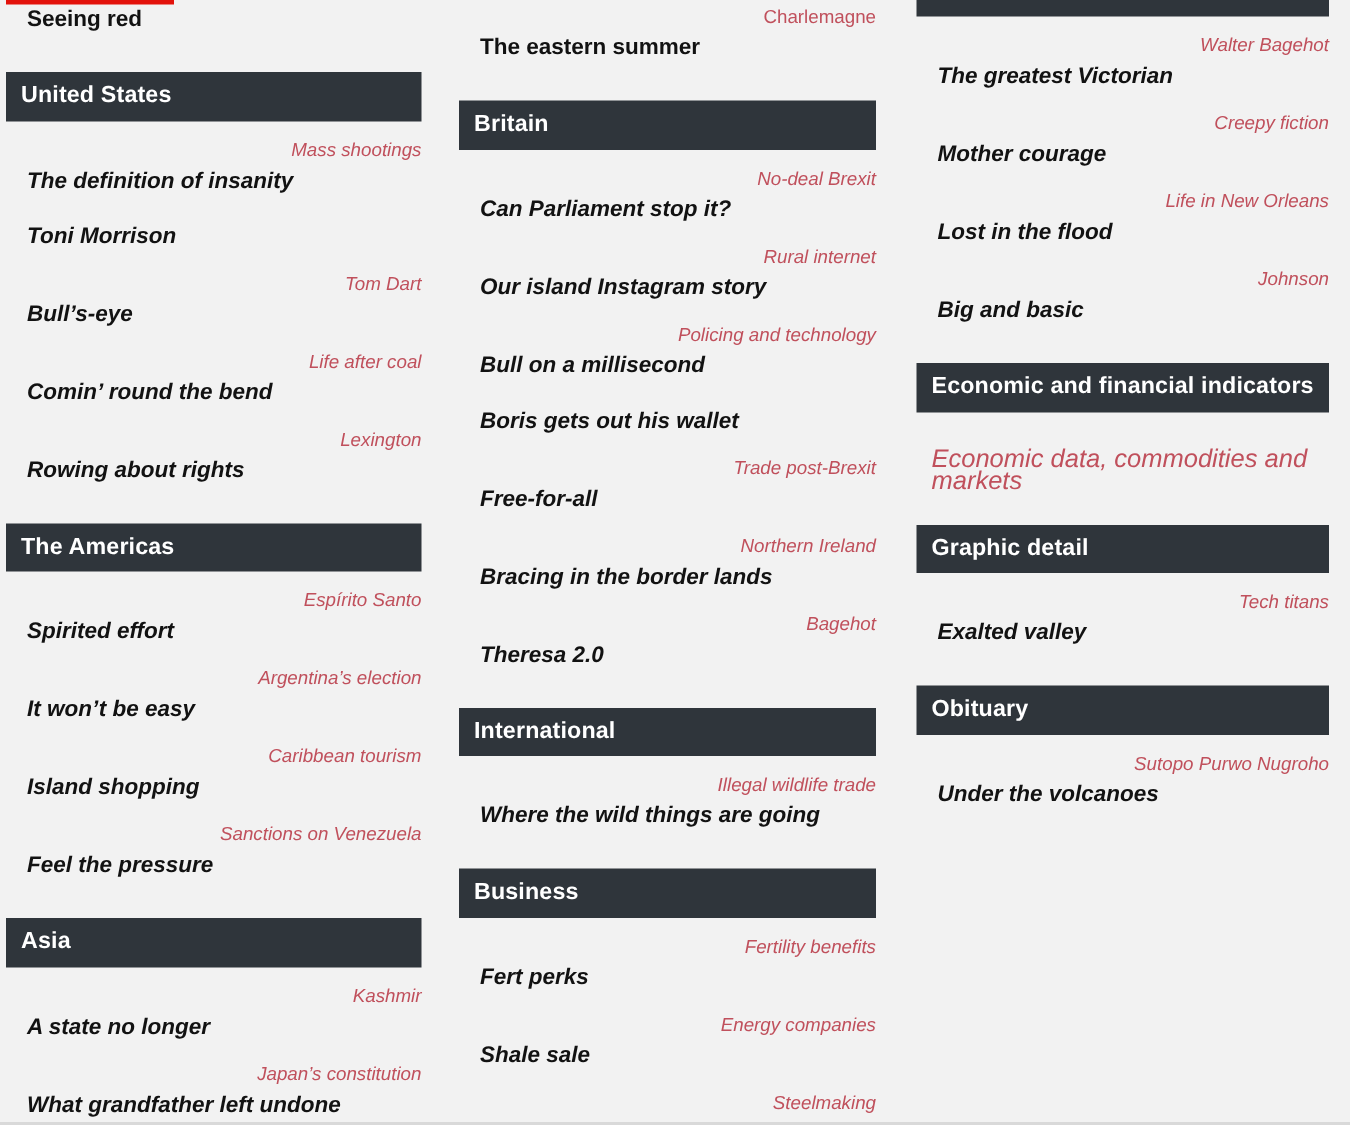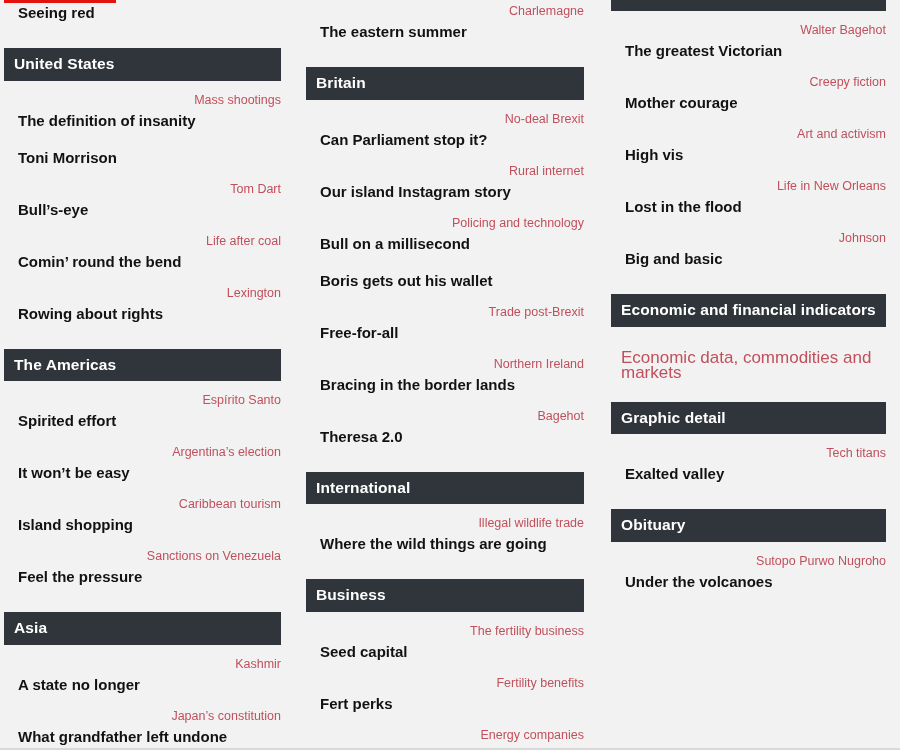--- a/index.html
+++ b/index.html
@@ -58,20 +58,21 @@
   .section-header.clipped-top {
     
     height: 11px;
     padding: 0;
     overflow: hidden;
   }
 
   .section-body {
     padding: 0;
     margin: 0;
+    font-style: italic;
   }
 
   .article {
     margin: 0;
     padding: 11px 0 0 10px;
   }
   .article:first-child { padding-top: 12px; }
 
   .kicker {
     color: #c0505c;
@@ -236,24 +237,20 @@
         <span class="kicker">Illegal wildlife trade</span>
         <span class="headline">Where the wild things are going</span>
       </div>
     </div>
 
     <div class="spacer-lg"></div>
 
     <div class="section-header">Business</div>
     <div class="section-body">
       <div class="article">
-        <span class="kicker">The fertility business</span>
-        <span class="headline">Seed capital</span>
-      </div>
-      <div class="article">
         <span class="kicker">Fertility benefits</span>
         <span class="headline">Fert perks</span>
       </div>
       <div class="article">
         <span class="kicker">Energy companies</span>
         <span class="headline">Shale sale</span>
       </div>
       <div class="article">
         <span class="kicker">Steelmaking</span>
       </div>
@@ -267,24 +264,20 @@
     <div class="section-body">
       <div class="article">
         <span class="kicker">Walter Bagehot</span>
         <span class="headline">The greatest Victorian</span>
       </div>
       <div class="article">
         <span class="kicker">Creepy fiction</span>
         <span class="headline">Mother courage</span>
       </div>
       <div class="article">
-        <span class="kicker">Art and activism</span>
-        <span class="headline">High vis</span>
-      </div>
-      <div class="article">
         <span class="kicker">Life in New Orleans</span>
         <span class="headline">Lost in the flood</span>
       </div>
       <div class="article">
         <span class="kicker">Johnson</span>
         <span class="headline">Big and basic</span>
       </div>
     </div>
 
     <div class="spacer-lg"></div>

